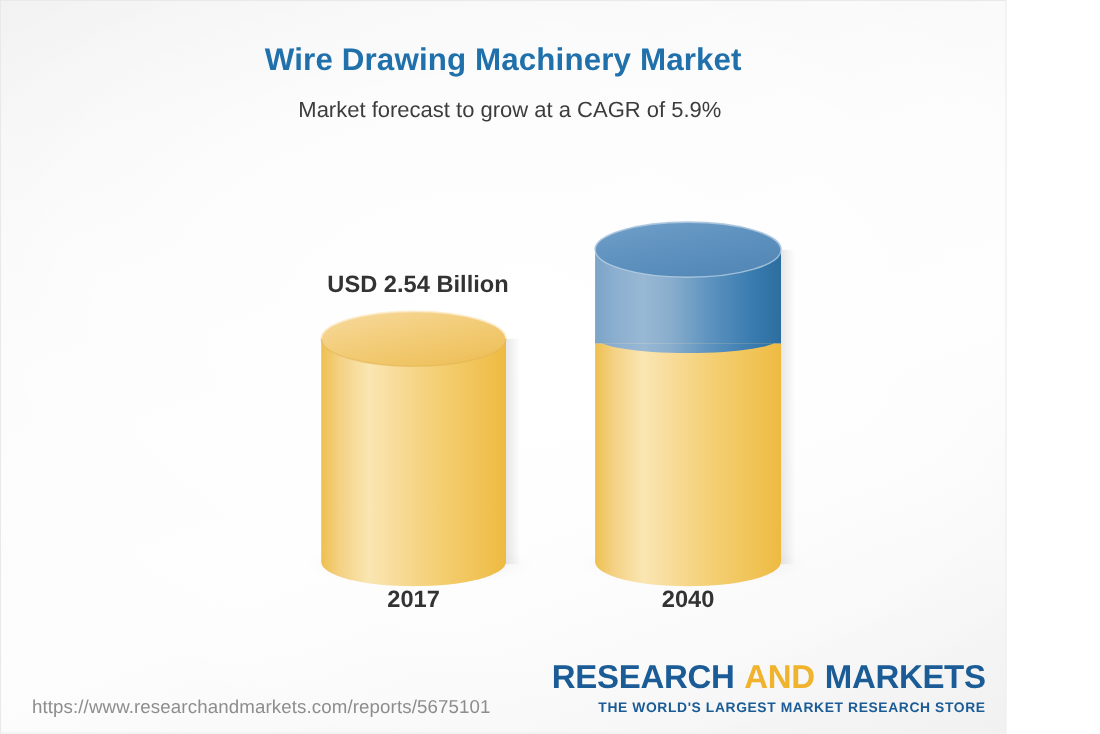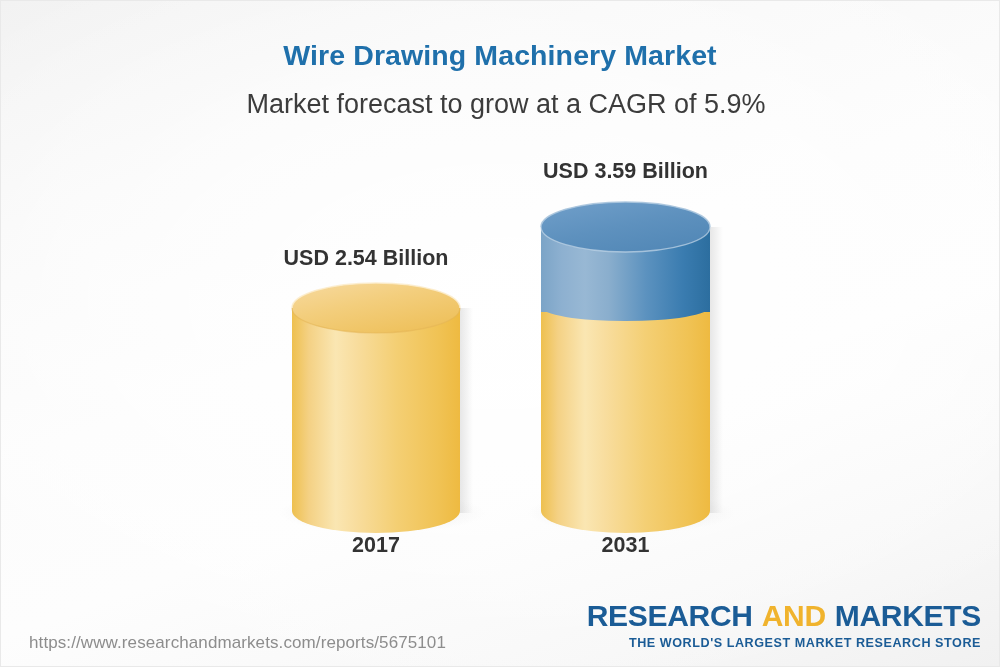--- a/index.html
+++ b/index.html
@@ -6,21 +6,21 @@
   html, body {
     margin: 0;
     padding: 0;
     background: #ffffff;
   }
   body {
     font-family: "Liberation Sans", sans-serif;
   }
   #chart-card {
     position: relative;
-    width: 1000px;
+    width: 915px;
     height: 667px;
     box-sizing: border-box;
     overflow: hidden;
     background: linear-gradient(160deg, #f2f2f2 0%, #f8f8f8 22%, #fcfcfc 45%, #fdfdfd 62%, #f7f7f7 85%, #f1f1f1 100%);
     border: 1px solid #e9e9e9;
   }
   
   #chart-canvas {
     position: absolute;
     left: 0; top: 0; right: 0; bottom: 0;
@@ -35,33 +35,33 @@
     font-size: 28.5px;
     font-weight: bold;
     color: #1f70ab;
     letter-spacing: 0.1px;
   }
   #subtitle {
     position: absolute;
     left: 12px; right: 0;
     top: 88px;
     text-align: center;
-    font-size: 27px;
+    font-size: 20px;
     font-weight: normal;
     color: #3c3c3c;
   }
   .bar-value {
     position: absolute;
     font-size: 21.5px;
     font-weight: bold;
     color: #333333;
     text-align: center;
     white-space: nowrap;
   }
-  #value-0 { left: 221px; top: 245px; width: 288px; }
+  #value-0 { left: 235px; top: 245px; width: 288px; }
   #value-1 { left: 480px; top: 158px; width: 289px; }
   .bar-category {
     position: absolute;
     font-size: 21.5px;
     font-weight: bold;
     color: #333333;
     text-align: center;
     white-space: nowrap;
   }
   #cat-0 { left: 291px; top: 532px; width: 168px; }
@@ -189,24 +189,23 @@
 
       <ellipse cx="624.5" cy="226" rx="84.5" ry="25" fill="url(#gradBlueTop)"></ellipse>
 
       <path d="M540,226 A84.5,25 0 0 1 709,226" fill="none" stroke="#a9c4dd" stroke-width="1.6" opacity="0.9"></path>
 
       <path d="M540,226 A84.5,25 0 0 0 709,226" fill="none" stroke="#bed3e6" stroke-width="1.3" opacity="0.75"></path>
     </g>
   </svg>
 
   <div class="bar-value" id="value-0">USD 2.54 Billion</div>
-  <div class="bar-value" id="value-1">USD 3.59 Billion</div>
 
   <div class="bar-category" id="cat-0">2017</div>
-  <div class="bar-category" id="cat-1">2031</div>
+  <div class="bar-category" id="cat-1">2040</div>
 
   <div id="footer-url">https://www.researchandmarkets.com/reports/5675101</div>
 
   <div id="logo">
     <div id="logo-main"><span class="logo-blue" style="margin-right: 9px;">RESEARCH</span><span class="logo-gold" style="margin-right: 9px;">AND</span><span class="logo-blue" style="margin-right: 0px;">MARKETS</span></div>
     <div id="logo-tagline">THE WORLD'S LARGEST MARKET RESEARCH STORE</div>
   </div>
 
 </div>
 

